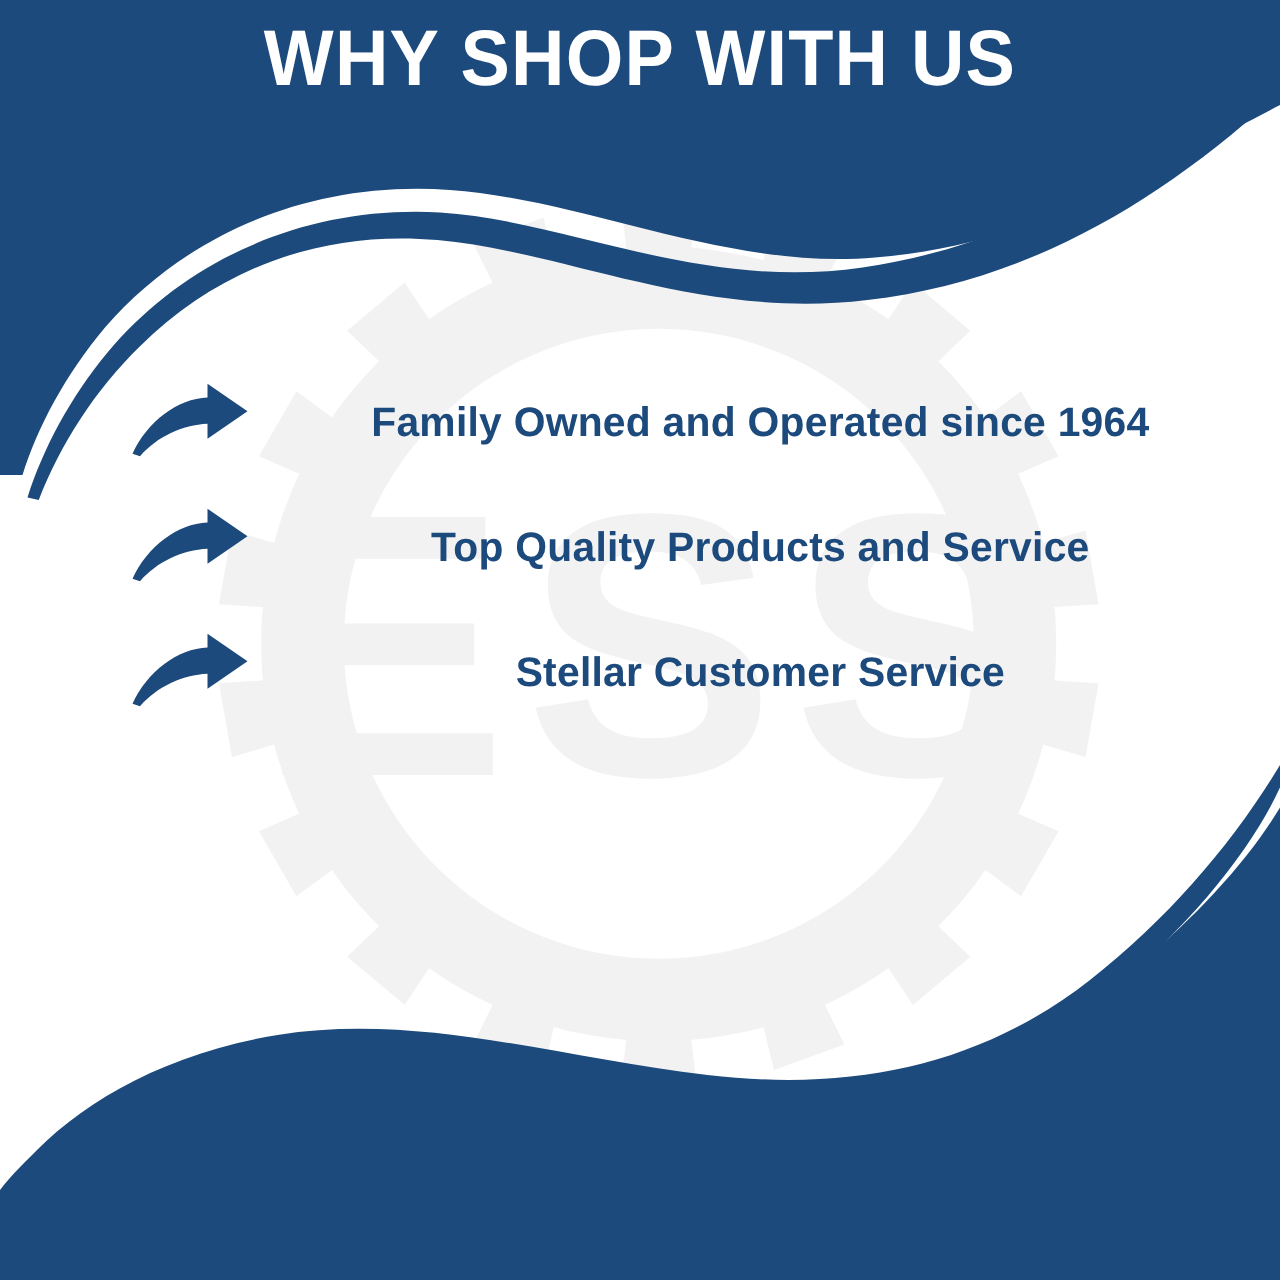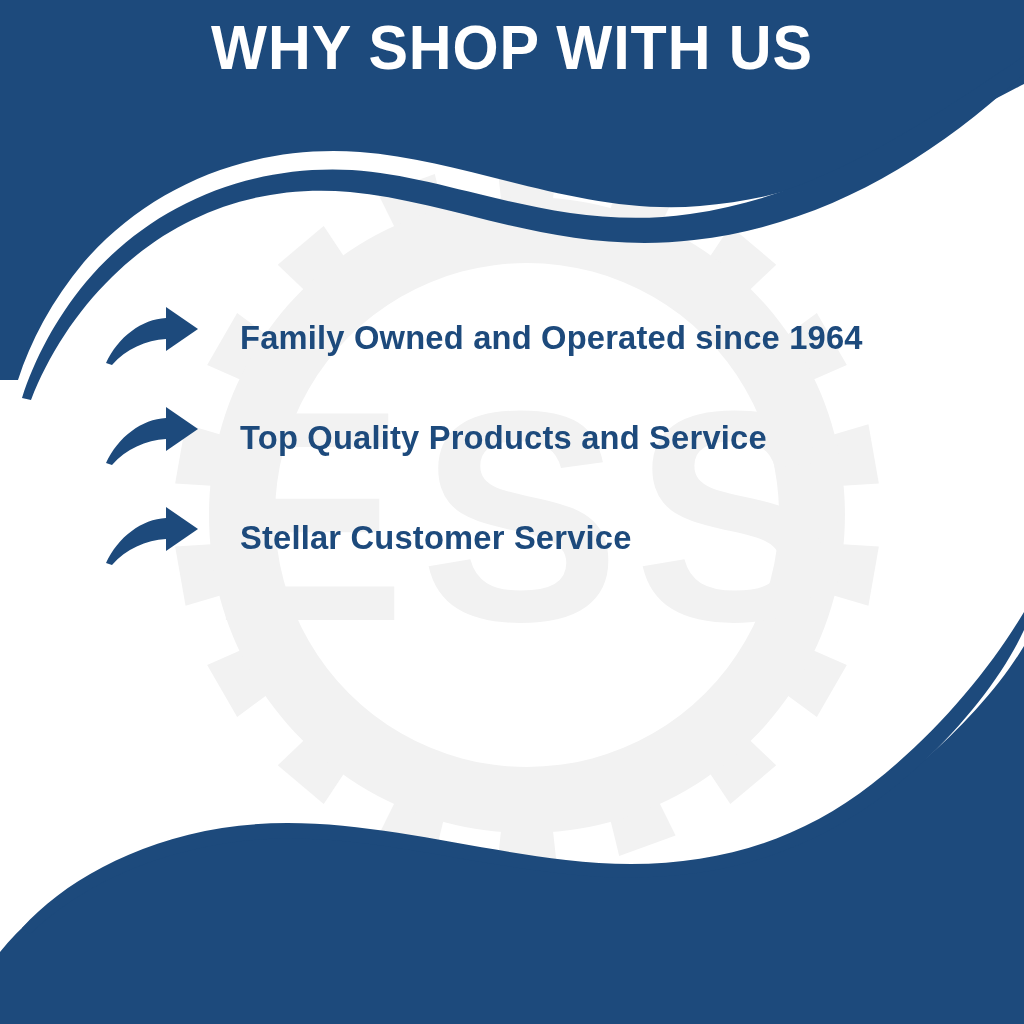--- a/index.html
+++ b/index.html
@@ -51,20 +51,21 @@
     transform-origin: 50% 50%;
     white-space: nowrap;
   }
 
   
   .benefit-list {
     position: absolute;
     left: 104px;
     top: 288px;
     width: 880px;
+    text-align: center;
   }
   .benefit-row {
     display: flex;
     align-items: center;
     height: 100px;
   }
   .arrow-icon {
     flex: 0 0 auto;
     width: 96px;
     height: 62px;

